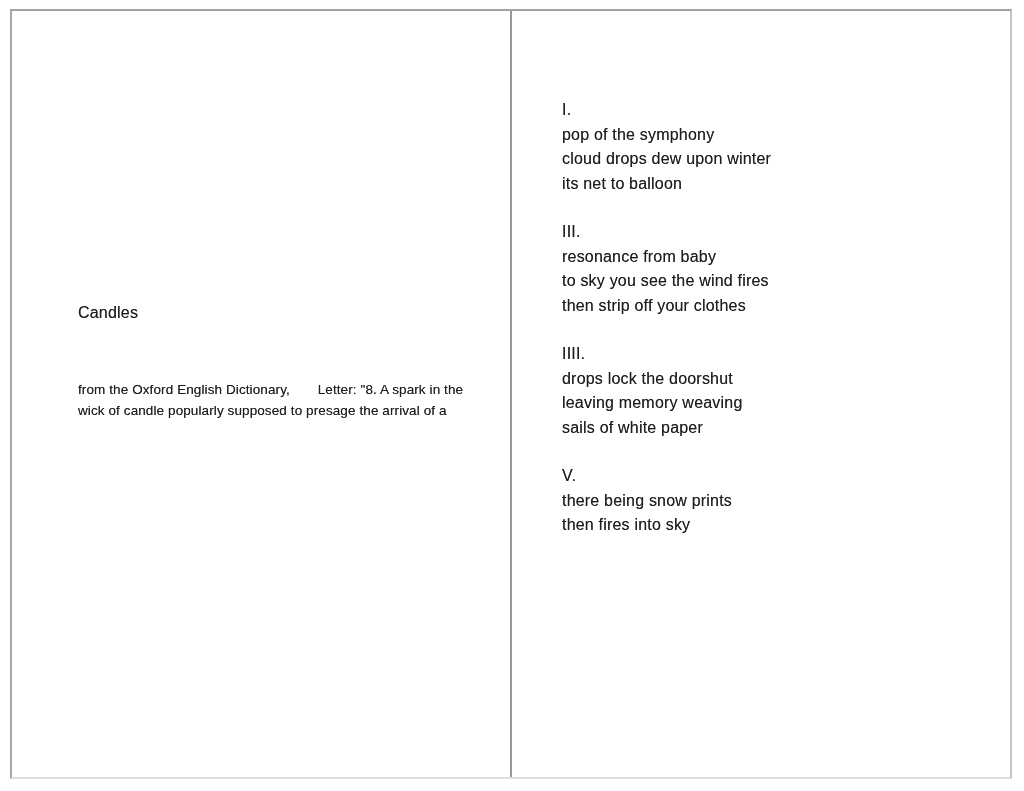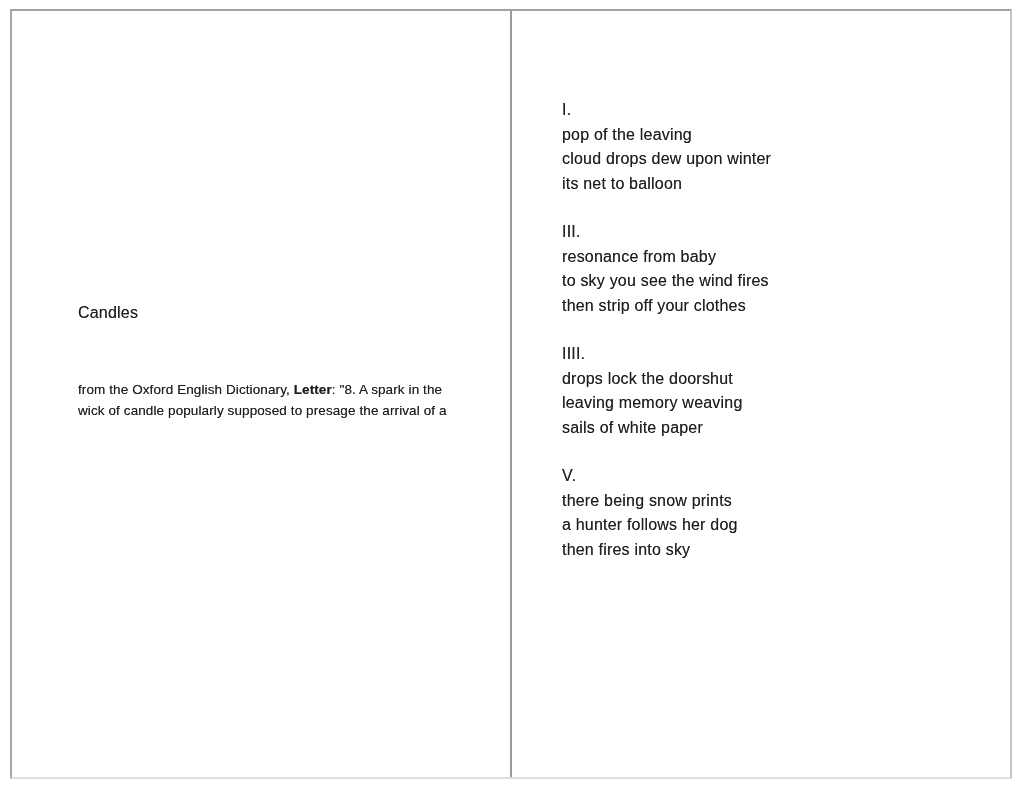--- a/index.html
+++ b/index.html
@@ -41,21 +41,21 @@
     letter-spacing: 0.2px;
   }
   .dict-entry {
     position: absolute;
     left: 66px; top: 368px;
     width: 400px;
     font-size: 13.5px;
     line-height: 21px;
     letter-spacing: 0.1px;
   }
-  .dict-entry .b { font-weight: bold; }
+  .dict-entry .b { font-weight: normal; margin-left: 24px; }
   .dict-entry .i { font-style: italic; }
 
   .poem {
     position: absolute;
     left: 50px; top: 87px;
     font-size: 16px;
     line-height: 24.5px;
     letter-spacing: 0.2px;
   }
   .stanza { margin-bottom: 24px; }
@@ -74,21 +74,21 @@
     </div>
   </div>
 
   <div class="divider"></div>
 
   <div class="page page-right">
     <div class="poem text">
 
       <div class="stanza">
         <div>I.</div>
-        <div>pop of the leaving</div>
+        <div>pop of the symphony</div>
         <div>cloud drops dew upon winter</div>
         <div>its net to balloon</div>
       </div>
 
 
       <div class="stanza">
         <div>III.</div>
         <div>resonance from baby</div>
         <div>to sky you see the wind fires</div>
         <div>then strip off your clothes</div>
@@ -97,20 +97,19 @@
       <div class="stanza">
         <div>IIII.</div>
         <div>drops lock the doorshut</div>
         <div>leaving memory weaving</div>
         <div>sails of white paper</div>
       </div>
 
       <div class="stanza">
         <div>V.</div>
         <div>there being snow prints</div>
-        <div>a hunter follows her dog</div>
         <div>then fires into sky</div>
       </div>
 
     </div>
   </div>
 
 </div>
 
 </body></html>

